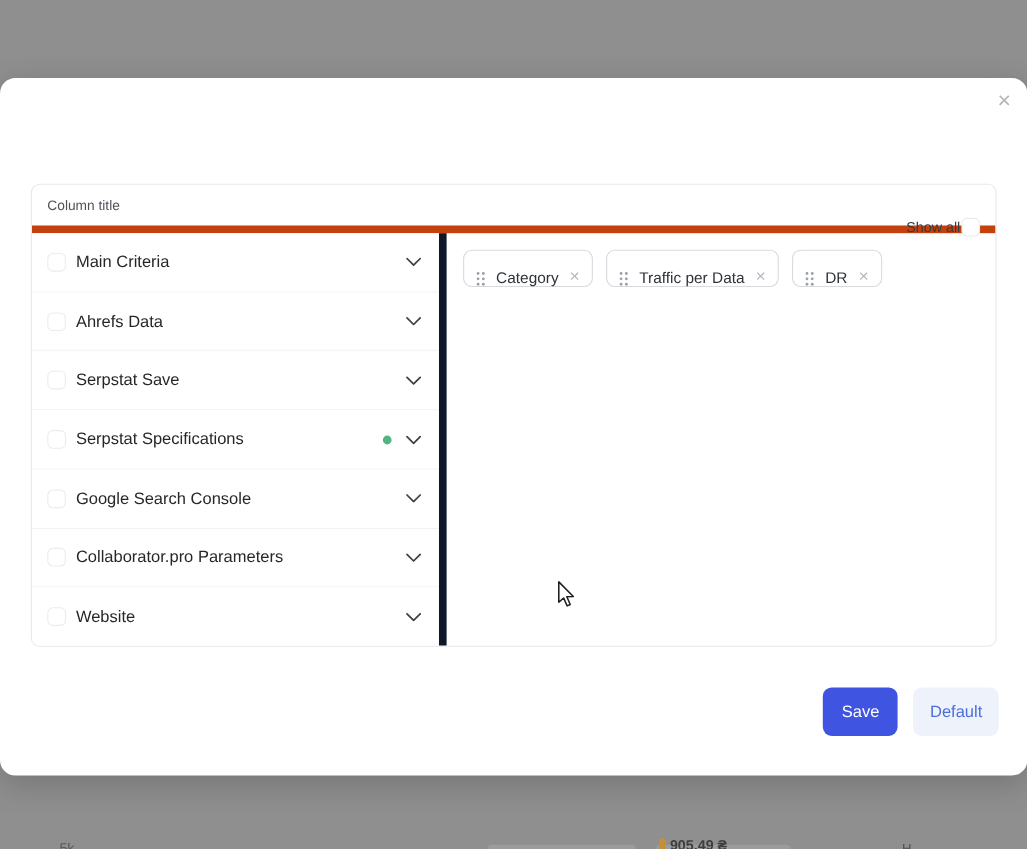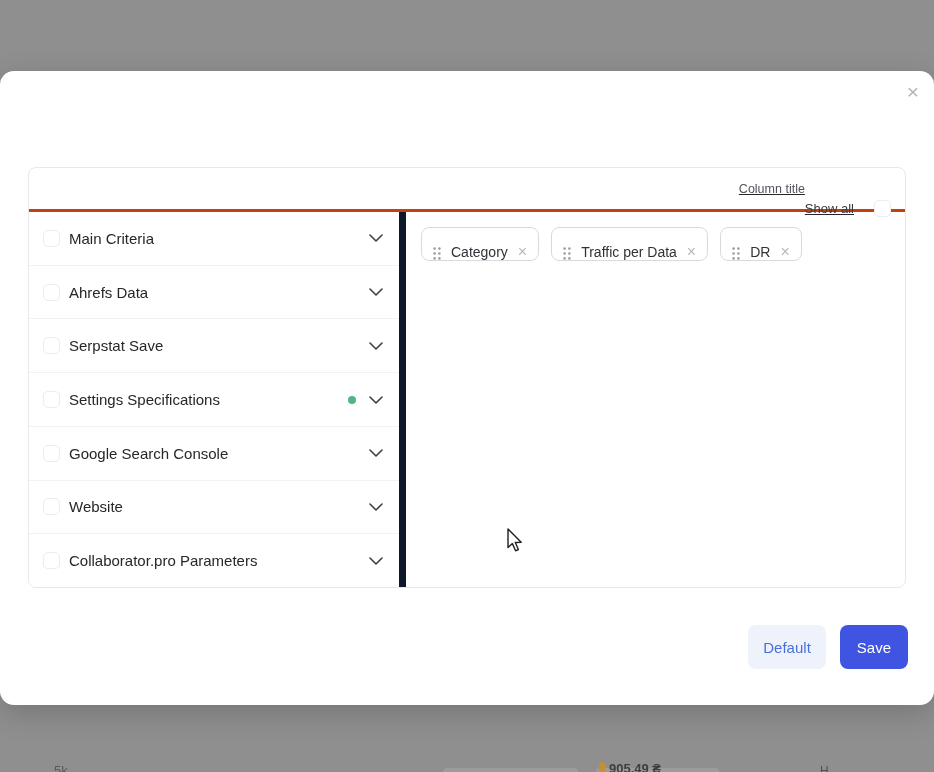--- a/index.html
+++ b/index.html
@@ -33,25 +33,25 @@
     position:absolute;top:8px;right:8px;width:26px;height:26px;border:none;background:none;
     font-size:21px;line-height:26px;color:#b5b5b5;cursor:pointer;font-family:inherit;
   }
   .modal-title{position:absolute;left:28px;top:36px;font-size:20px;font-weight:400;color:#1a1a1a;letter-spacing:.2px;}
   
   .panel{
     position:absolute;left:28px;top:96px;width:878px;height:421px;
     border:1px solid #e7e8ec;border-radius:8px;overflow:hidden;background:#fff;
   }
   .panel-header{
-    height:44px;border-bottom:3px solid #c2410c;display:flex;align-items:center;
-    justify-content:flex-end;padding:0 14px;text-decoration:underline;
+    height:44px;border-bottom:7px solid #c2410c;display:flex;align-items:center;
+    justify-content:space-between;padding:0 14px;
   }
   .panel-header .col-title{font-size:12.5px;color:#52525b;}
-  .show-all{display:flex;align-items:center;gap:20px;font-size:13px;color:#3a3a40;margin-top:40px;}
+  .show-all{display:flex;align-items:center;gap:1px;font-size:13px;color:#3a3a40;margin-top:40px;}
   .checkbox{
     width:17px;height:17px;border:1.5px solid #ececef;border-radius:5px;background:#fff;
     flex:none;cursor:pointer;display:inline-block;
   }
   .panel-body{display:flex;height:375px;}
   .cat-col{width:377px;border-right:7px solid #0f172a;display:flex;flex-direction:column;}
   .cat-row{
     flex:1;display:flex;align-items:center;padding:0 16px 0 14px;
     border-bottom:1px solid #f2f2f5;cursor:pointer;background:#fff;
   }
@@ -124,52 +124,52 @@
           <span class="cat-label">Serpstat Save</span>
           <span class="chev">
             <svg width="14" height="8" viewBox="0 0 14 8">
                 <polyline points="1,1 7,7 13,1" fill="none" stroke="#3f3f46" stroke-width="1.6" stroke-linecap="round" stroke-linejoin="round"></polyline>
               </svg>
           </span>
         </div>
 
         <div class="cat-row">
           <span class="checkbox"></span>
-          <span class="cat-label">Settings Specifications</span>
+          <span class="cat-label">Serpstat Specifications</span>
           <span class="dot"></span>
           <span class="chev">
             <svg width="14" height="8" viewBox="0 0 14 8">
                 <polyline points="1,1 7,7 13,1" fill="none" stroke="#3f3f46" stroke-width="1.6" stroke-linecap="round" stroke-linejoin="round"></polyline>
               </svg>
           </span>
         </div>
 
         <div class="cat-row">
           <span class="checkbox"></span>
           <span class="cat-label">Google Search Console</span>
           <span class="chev">
             <svg width="14" height="8" viewBox="0 0 14 8">
                 <polyline points="1,1 7,7 13,1" fill="none" stroke="#3f3f46" stroke-width="1.6" stroke-linecap="round" stroke-linejoin="round"></polyline>
               </svg>
           </span>
         </div>
 
         <div class="cat-row">
           <span class="checkbox"></span>
+          <span class="cat-label">Collaborator.pro Parameters</span>
+          <span class="chev">
+            <svg width="14" height="8" viewBox="0 0 14 8">
+                <polyline points="1,1 7,7 13,1" fill="none" stroke="#3f3f46" stroke-width="1.6" stroke-linecap="round" stroke-linejoin="round"></polyline>
+              </svg>
+          </span>
+        </div>
+
+        <div class="cat-row">
+          <span class="checkbox"></span>
           <span class="cat-label">Website</span>
-          <span class="chev">
-            <svg width="14" height="8" viewBox="0 0 14 8">
-                <polyline points="1,1 7,7 13,1" fill="none" stroke="#3f3f46" stroke-width="1.6" stroke-linecap="round" stroke-linejoin="round"></polyline>
-              </svg>
-          </span>
-        </div>
-
-        <div class="cat-row">
-          <span class="checkbox"></span>
-          <span class="cat-label">Collaborator.pro Parameters</span>
           <span class="chev">
             <svg width="14" height="8" viewBox="0 0 14 8">
                 <polyline points="1,1 7,7 13,1" fill="none" stroke="#3f3f46" stroke-width="1.6" stroke-linecap="round" stroke-linejoin="round"></polyline>
               </svg>
           </span>
         </div>
 
       </div>
 
       <div class="chips-col">
@@ -217,22 +217,22 @@
           </span>
           <span>DR</span>
           <span class="chip-remove">×</span>
         </span>
 
       </div>
     </div>
   </div>
 
   <div class="footer-buttons">
+    <button class="btn btn-save">Save</button>
     <button class="btn btn-default">Default</button>
-    <button class="btn btn-save">Save</button>
   </div>
 </div>
 
 <div class="cursor">
   <svg width="20" height="26" viewBox="0 0 20 26">
     <path d="M2,1 L2,19.5 L6.4,15.6 L9.6,22.8 L12.4,21.5 L9.3,14.5 L15.2,14.3 Z" fill="#ffffff" stroke="#1f1f1f" stroke-width="1.4" stroke-linejoin="round"></path>
   </svg>
 </div>
 
 </body></html>

